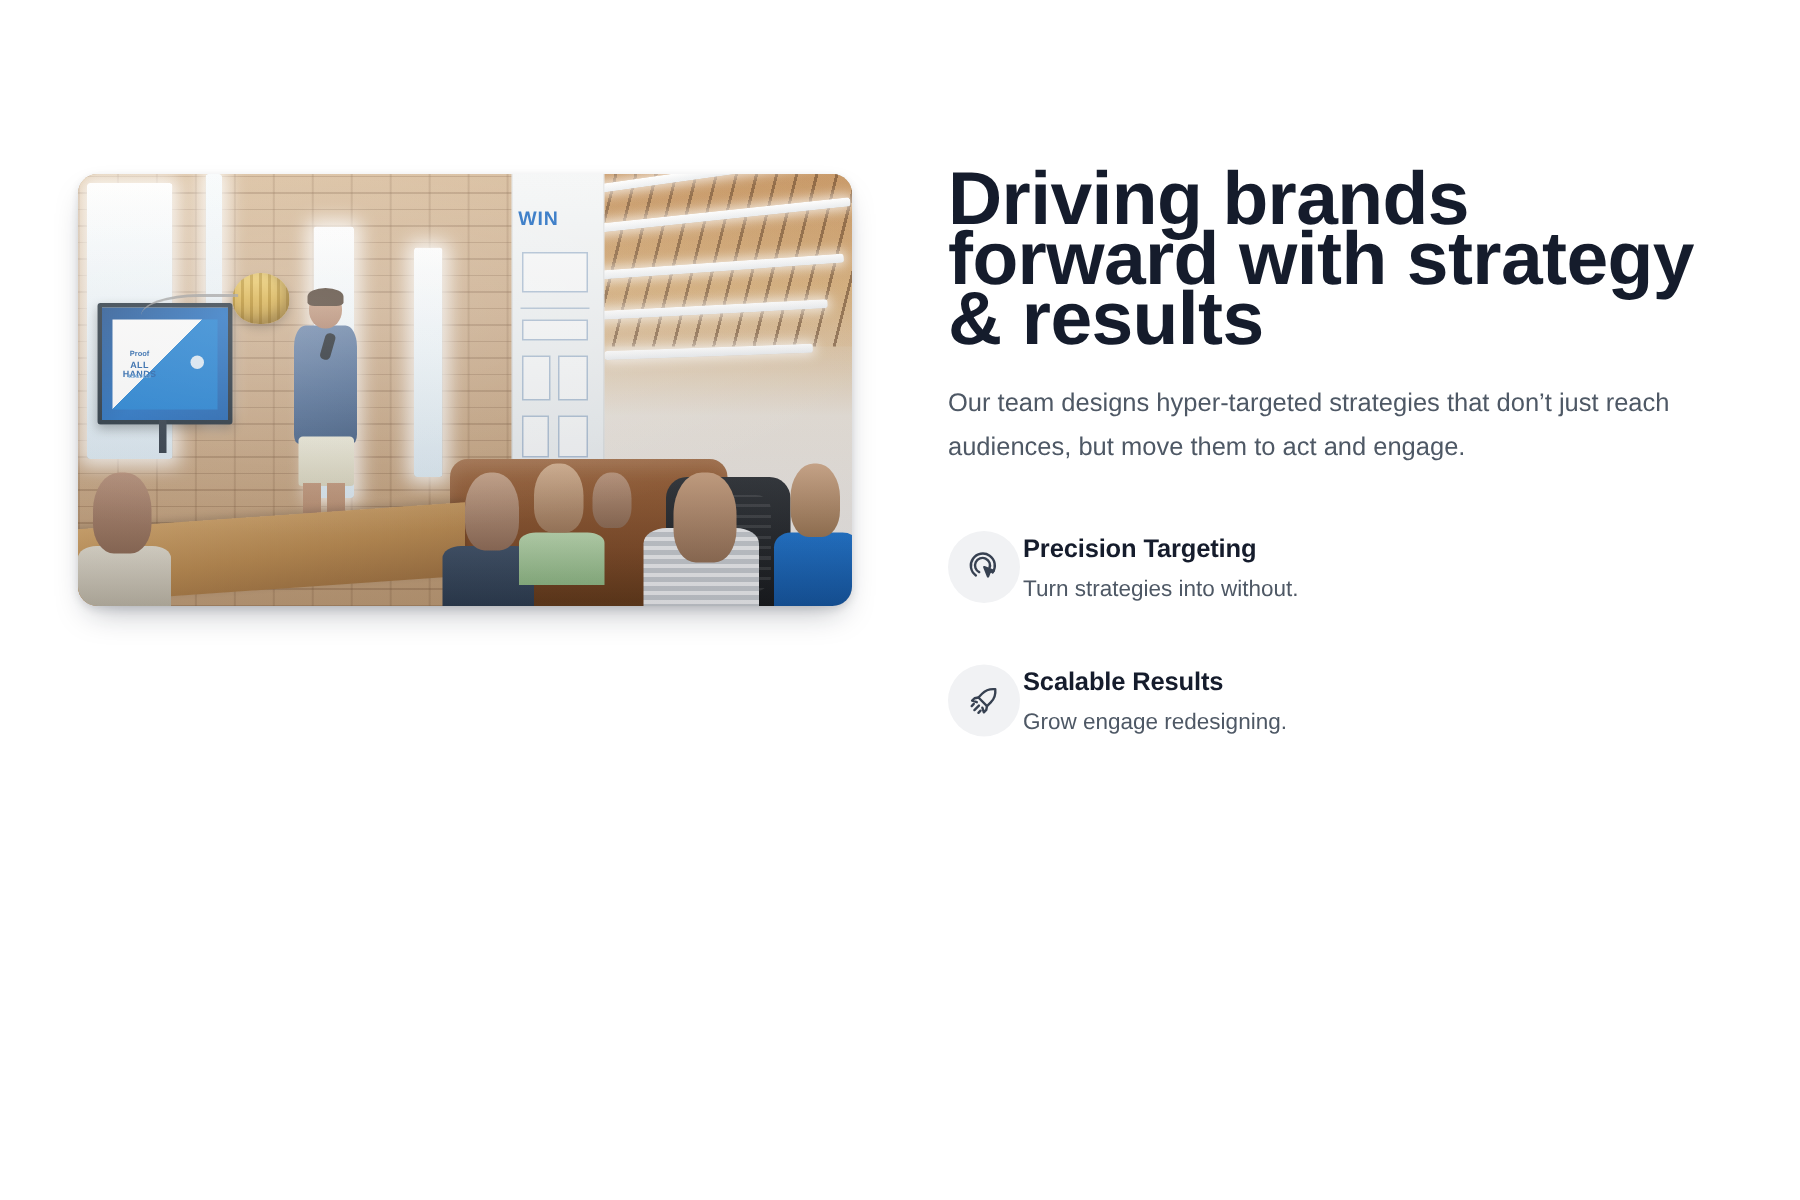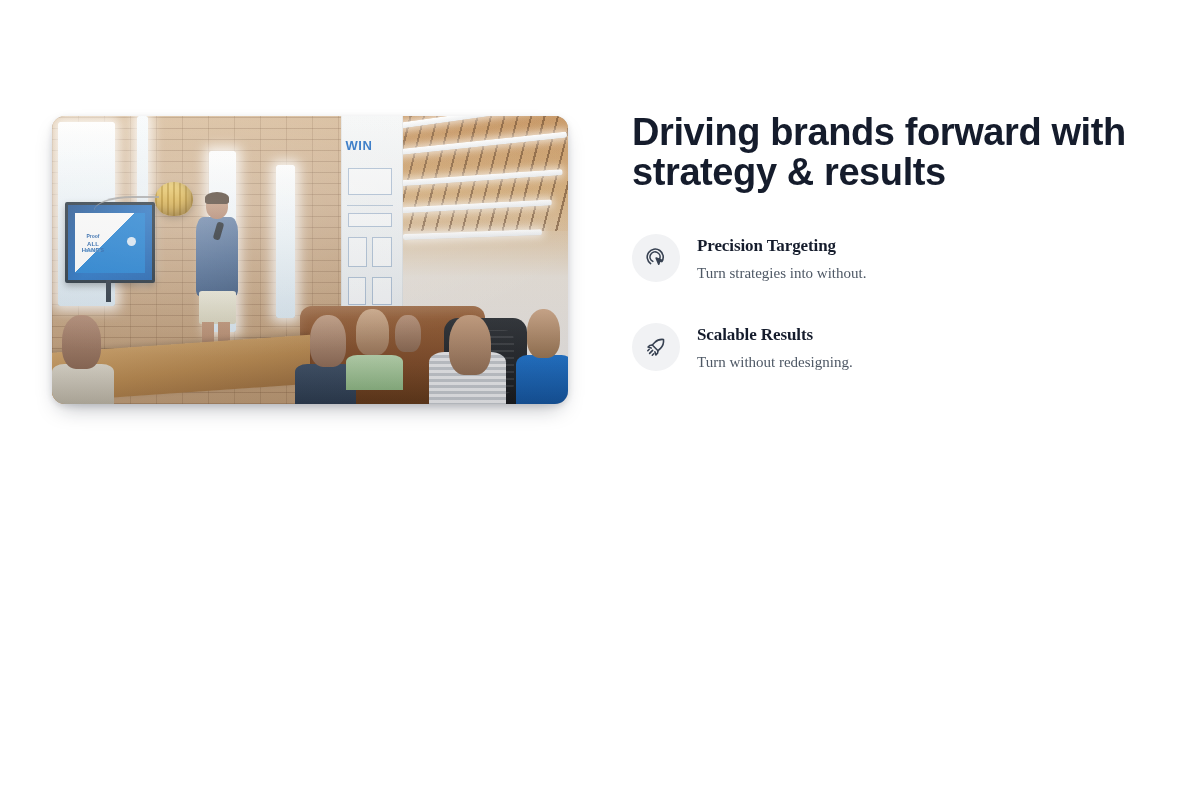--- a/index.html
+++ b/index.html
@@ -360,21 +360,21 @@
 
   
   .text-col {
     padding-top: 112px;
     width: 540px;
     flex: 0 0 auto;
   }
 
   .headline {
     margin: 0;
-    font-size: 38px;
+    font-size: 50px;
     line-height: 40px;
     font-weight: 700;
     letter-spacing: -0.4px;
     color: #151c2c;
     max-width: 500px;
   }
 
   .subcopy {
     margin: 22px 0 0 0;
     font-size: 17px;
@@ -387,22 +387,21 @@
   .features {
     margin-top: 42px;
     display: flex;
     flex-direction: column;
     gap: 40px;
   }
 
   .feature {
     display: flex;
     align-items: flex-start;
-    gap: 17px;
-    font-family: Liberation Serif, serif;
+    gap: 2px;
   }
 
   .feature-icon {
     flex: 0 0 auto;
     width: 48px;
     height: 48px;
     border-radius: 50%;
     background: #f1f2f4;
     display: flex;
     align-items: center;
@@ -505,20 +504,21 @@
 
           <div class="ph-grade"></div>
         </div>
       </div>
     </div>
 
     <div class="text-col">
 
       <h1 class="headline">Driving brands forward with strategy &amp; results</h1>
 
+      <p class="subcopy">Our team designs hyper-targeted strategies that don’t just reach audiences, but move them to act and engage.</p>
 
       <div class="features">
 
         <div class="feature">
           <span class="feature-icon">
             <svg width="24" height="24" viewBox="0 0 24 24" fill="none" stroke="#374151" stroke-width="1.6" stroke-linecap="round" stroke-linejoin="round">
               <path d="M15.6 12.9a5 5 0 1 0-6.8 2.5"></path>
               <path d="M17.8 15.6A8 8 0 1 0 6.6 17.6"></path>
               <path d="M12.2 12.1l6.2 2.4-2.7 1-1 2.8-2.5-6.2z" fill="#374151" stroke="#374151"></path>
             </svg>
@@ -535,21 +535,21 @@
               <path d="M19.5 4.5c-3.6-.4-6.6.8-8.8 3L8.3 10l5.7 5.7 2.5-2.4c2.2-2.2 3.4-5.2 3-8.8z"></path>
               <path d="M8.3 10l-2.6.5-1.6 1.6 3.1 1"></path>
               <path d="M14 15.7l-.5 2.6-1.6 1.6-1-3.1"></path>
               <path d="M8.6 15.4l-3 3"></path>
               <path d="M5.2 14.3l-1.4 1.4"></path>
               <path d="M9.7 18.8l-1.4 1.4"></path>
             </svg>
           </span>
           <div class="feature-body">
             <h3 class="feature-title">Scalable Results</h3>
-            <p class="feature-desc">Turn without redesigning.</p>
+            <p class="feature-desc">Grow engage redesigning.</p>
           </div>
         </div>
 
       </div>
     </div>
 
   </div>
 </div>
 
 </body></html>

